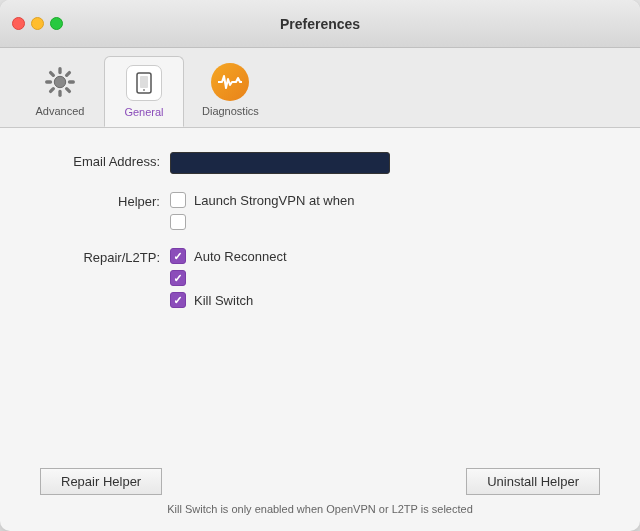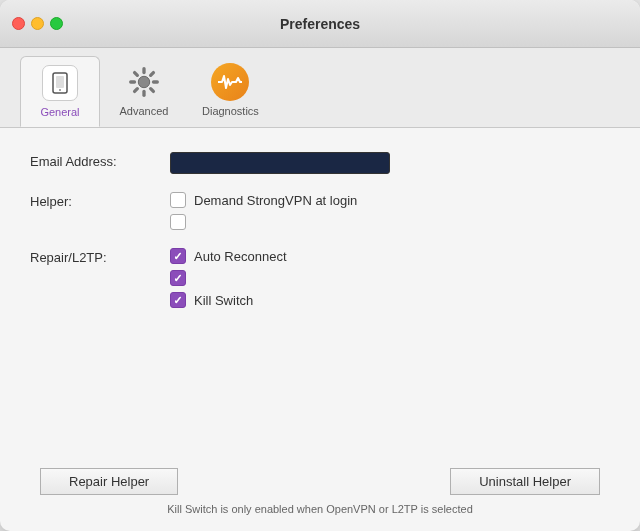--- a/index.html
+++ b/index.html
@@ -150,20 +150,21 @@
     
     .form-row {
       display: flex;
       align-items: flex-start;
       margin-bottom: 18px;
     }
 
     .form-label {
       font-size: 13px;
       color: #333;
+      text-align: right;
       min-width: 140px;
       padding-right: 10px;
       padding-top: 2px;
       font-weight: 500;
     }
 
     .form-content {
       display: flex;
       flex-direction: column;
       gap: 6px;
@@ -221,21 +222,21 @@
       display: flex;
       justify-content: space-between;
       margin-top: auto;
       padding: 0 10px;
     }
 
     .helper-button {
       background: linear-gradient(to bottom, #f8f8f8, #e8e8e8);
       border: 1px solid #b0b0b0;
       border-radius: 0;
-      padding: 5px 28px;
+      padding: 5px 20px;
       font-size: 13px;
       color: #333;
       cursor: pointer;
       font-family: inherit;
     }
 
     .footer-note {
       text-align: center;
       font-size: 11px;
       color: #666;
@@ -256,53 +257,53 @@
   <div class="titlebar">
     <div class="traffic-lights">
       <div class="traffic-light close"></div>
       <div class="traffic-light minimize"></div>
       <div class="traffic-light maximize"></div>
     </div>
     <span class="titlebar-title">Preferences</span>
   </div>
 
   <div class="toolbar">
-
-    <div class="tab active">
-      <div class="tab-icon">
-        <div class="general-icon">
-          <svg width="20" height="22" viewBox="0 0 20 22" fill="none">
-            <rect x="3" y="1" width="14" height="20" rx="2" stroke="#555" stroke-width="1.5" fill="white"></rect>
-            <rect x="6" y="4" width="8" height="12" rx="1" fill="#ddd"></rect>
-            <circle cx="10" cy="18" r="1" fill="#888"></circle>
-          </svg>
-        </div>
-      </div>
-      <span class="tab-label">General</span>
-    </div>
 
     <div class="tab">
       <div class="tab-icon gear-icon">
         <svg class="gear-svg" viewBox="0 0 40 40" fill="none" xmlns="http://www.w3.org/2000/svg">
           <circle cx="20" cy="20" r="6" fill="#888" stroke="#666" stroke-width="1"></circle>
           <g stroke="#777" stroke-width="3.5" stroke-linecap="round">
             <line x1="20" y1="6" x2="20" y2="10"></line>
             <line x1="20" y1="30" x2="20" y2="34"></line>
             <line x1="6" y1="20" x2="10" y2="20"></line>
             <line x1="30" y1="20" x2="34" y2="20"></line>
             <line x1="10.1" y1="10.1" x2="13" y2="13"></line>
             <line x1="27" y1="27" x2="29.9" y2="29.9"></line>
             <line x1="29.9" y1="10.1" x2="27" y2="13"></line>
             <line x1="13" y1="27" x2="10.1" y2="29.9"></line>
           </g>
         </svg>
       </div>
       <span class="tab-label">Advanced</span>
     </div>
 
+    <div class="tab active">
+      <div class="tab-icon">
+        <div class="general-icon">
+          <svg width="20" height="22" viewBox="0 0 20 22" fill="none">
+            <rect x="3" y="1" width="14" height="20" rx="2" stroke="#555" stroke-width="1.5" fill="white"></rect>
+            <rect x="6" y="4" width="8" height="12" rx="1" fill="#ddd"></rect>
+            <circle cx="10" cy="18" r="1" fill="#888"></circle>
+          </svg>
+        </div>
+      </div>
+      <span class="tab-label">General</span>
+    </div>
+
     <div class="tab">
       <div class="tab-icon">
         <div class="diagnostics-icon">
           <svg width="24" height="18" viewBox="0 0 24 18" fill="none">
             <polyline points="0,9 4,9 6,3 8,15 10,6 12,12 14,9 18,9 20,5 22,9 24,9" stroke="white" stroke-width="2" fill="none" stroke-linejoin="round" stroke-linecap="round"></polyline>
           </svg>
         </div>
       </div>
       <span class="tab-label">Diagnostics</span>
     </div>
@@ -316,21 +317,21 @@
       <div class="form-content">
         <div class="email-input"></div>
       </div>
     </div>
 
     <div class="form-row">
       <span class="form-label">Helper:</span>
       <div class="form-content">
         <div class="checkbox-row">
           <div class="checkbox unchecked"></div>
-          <span>Demand StrongVPN at login</span>
+          <span>Launch StrongVPN at when</span>
         </div>
         <div class="checkbox-row">
           <div class="checkbox unchecked"></div>
         </div>
       </div>
     </div>
 
 
     <div class="form-row">
       <span class="form-label">Repair/L2TP:</span>

